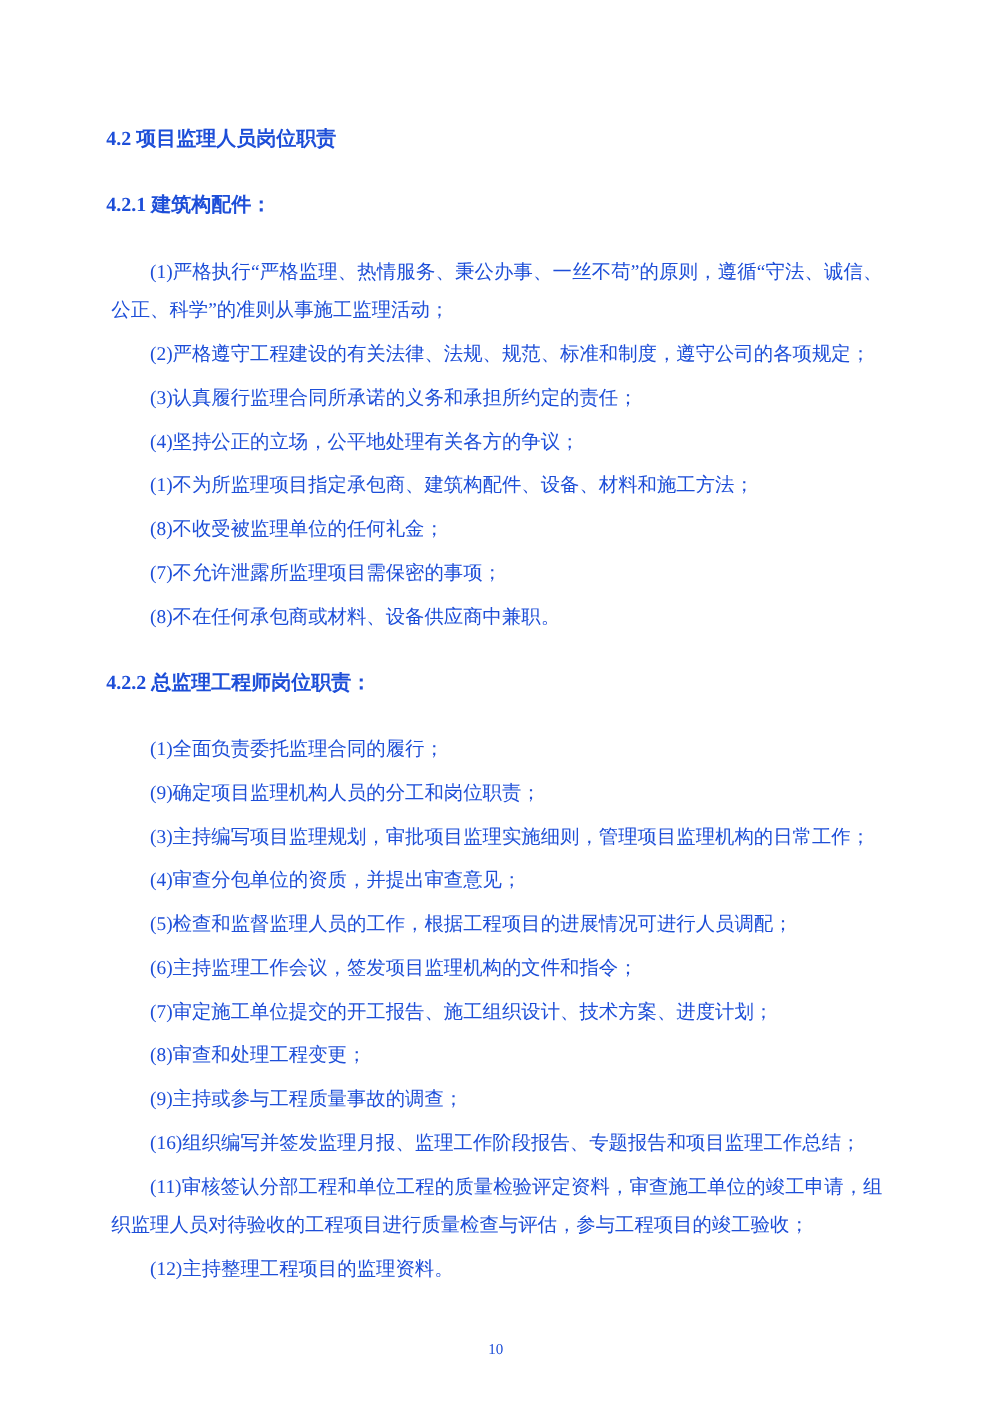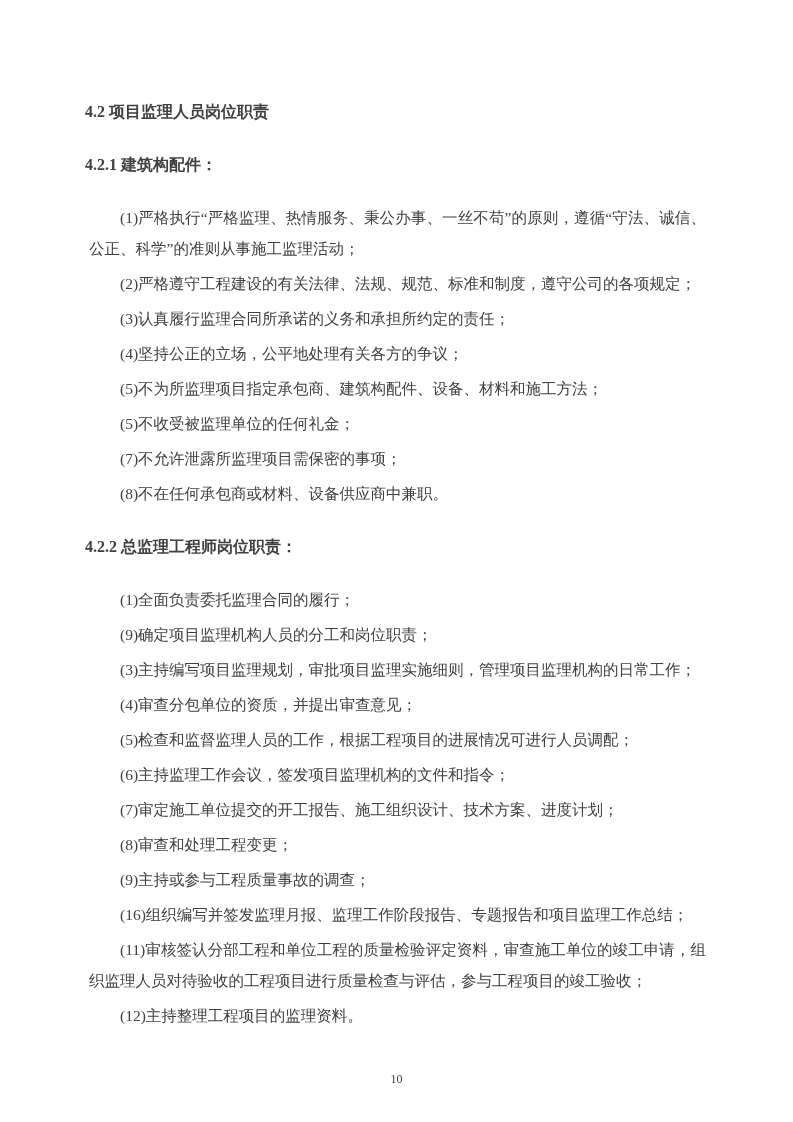--- a/index.html
+++ b/index.html
@@ -7,21 +7,21 @@
     padding: 0;
     background: #ffffff;
   }
   .page {
     position: relative;
     width: 793px;
     height: 1122px;
     background: #ffffff;
     overflow: hidden;
     font-family: "Liberation Serif", "DejaVu Serif", serif;
-    color: #404040;
+    color: #1d4ed8;
   }
   .content {
     position: absolute;
     left: 85px;
     right: 83px;
     top: 96px;
   }
   .doc-heading {
     font-size: 16px;
     font-weight: bold;
@@ -58,22 +58,22 @@
   <div class="content">
 
     <h2 class="doc-heading">4.2 项目监理人员岗位职责</h2>
 
     <h3 class="doc-heading sub">4.2.1 建筑构配件：</h3>
     <div class="section-body">
       <p class="para">(1)严格执行“严格监理、热情服务、秉公办事、一丝不苟”的原则，遵循“守法、诚信、公正、科学”的准则从事施工监理活动；</p>
       <p class="para">(2)严格遵守工程建设的有关法律、法规、规范、标准和制度，遵守公司的各项规定；</p>
       <p class="para">(3)认真履行监理合同所承诺的义务和承担所约定的责任；</p>
       <p class="para">(4)坚持公正的立场，公平地处理有关各方的争议；</p>
-      <p class="para">(5)不为所监理项目指定承包商、建筑构配件、设备、材料和施工方法；</p>
-      <p class="para">(5)不收受被监理单位的任何礼金；</p>
+      <p class="para">(1)不为所监理项目指定承包商、建筑构配件、设备、材料和施工方法；</p>
+      <p class="para">(8)不收受被监理单位的任何礼金；</p>
       <p class="para">(7)不允许泄露所监理项目需保密的事项；</p>
       <p class="para">(8)不在任何承包商或材料、设备供应商中兼职。</p>
     </div>
 
     <h3 class="doc-heading sub">4.2.2 总监理工程师岗位职责：</h3>
     <div class="section-body">
       <p class="para">(1)全面负责委托监理合同的履行；</p>
       <p class="para">(9)确定项目监理机构人员的分工和岗位职责；</p>
       <p class="para">(3)主持编写项目监理规划，审批项目监理实施细则，管理项目监理机构的日常工作；</p>
       <p class="para">(4)审查分包单位的资质，并提出审查意见；</p>

